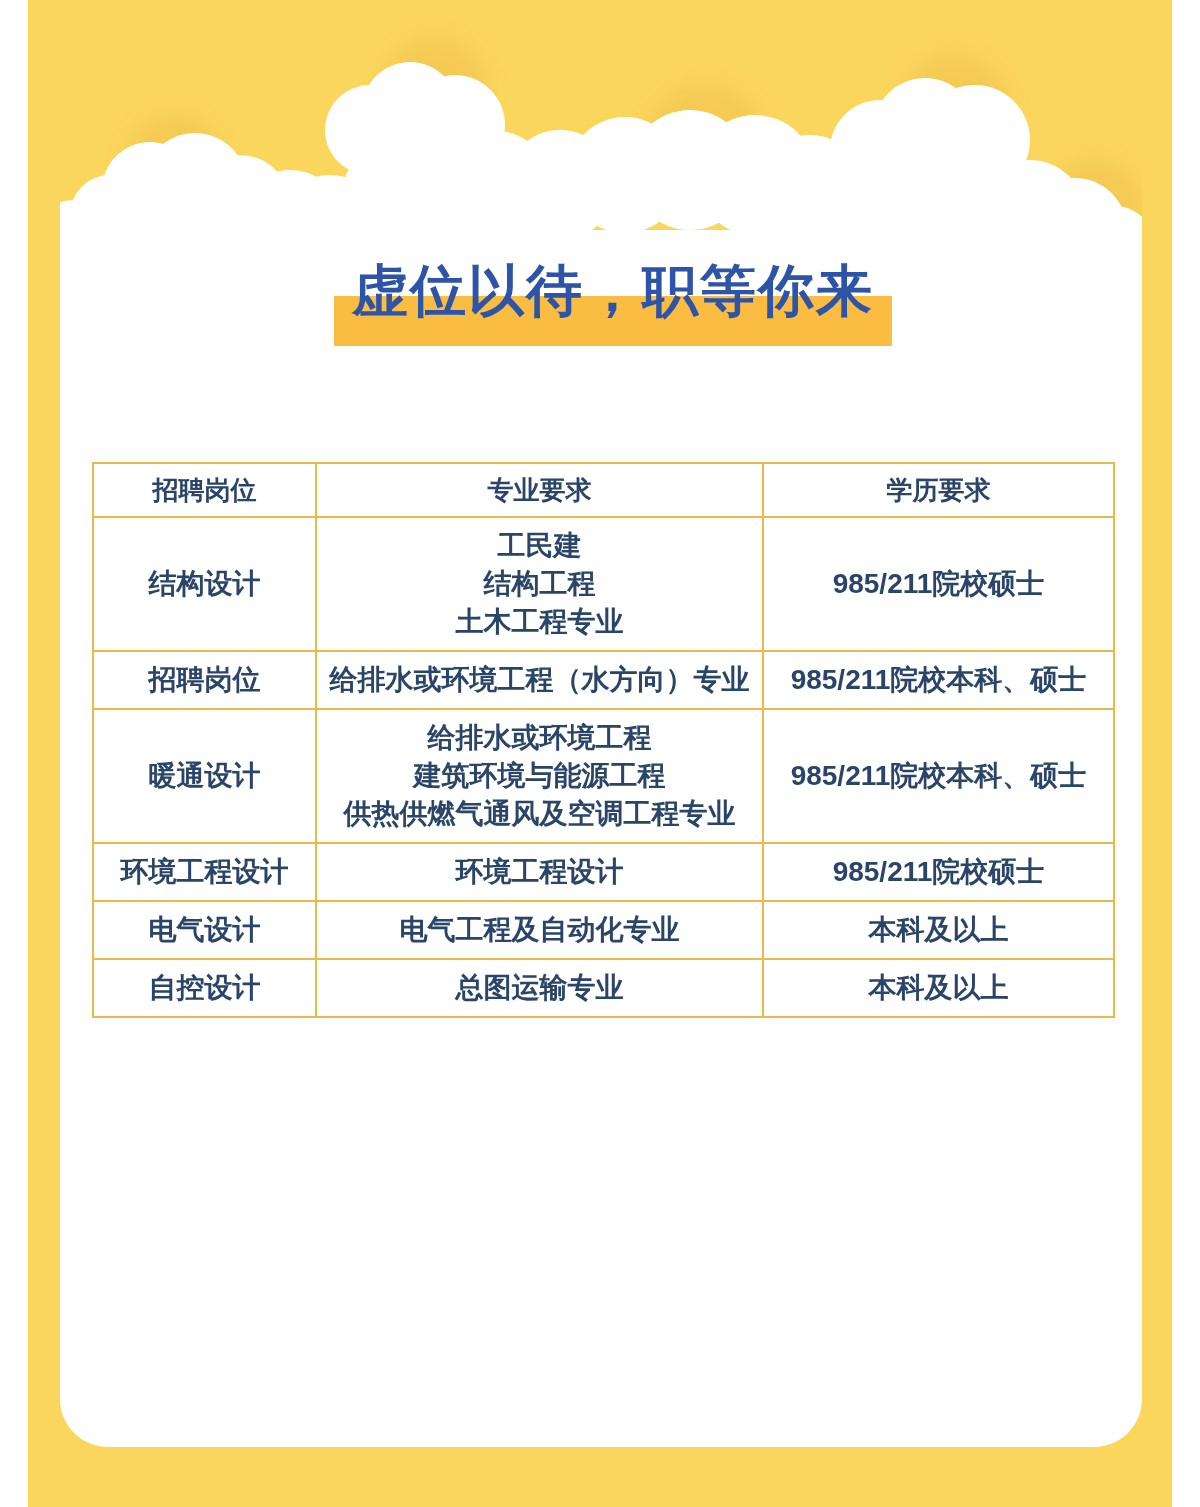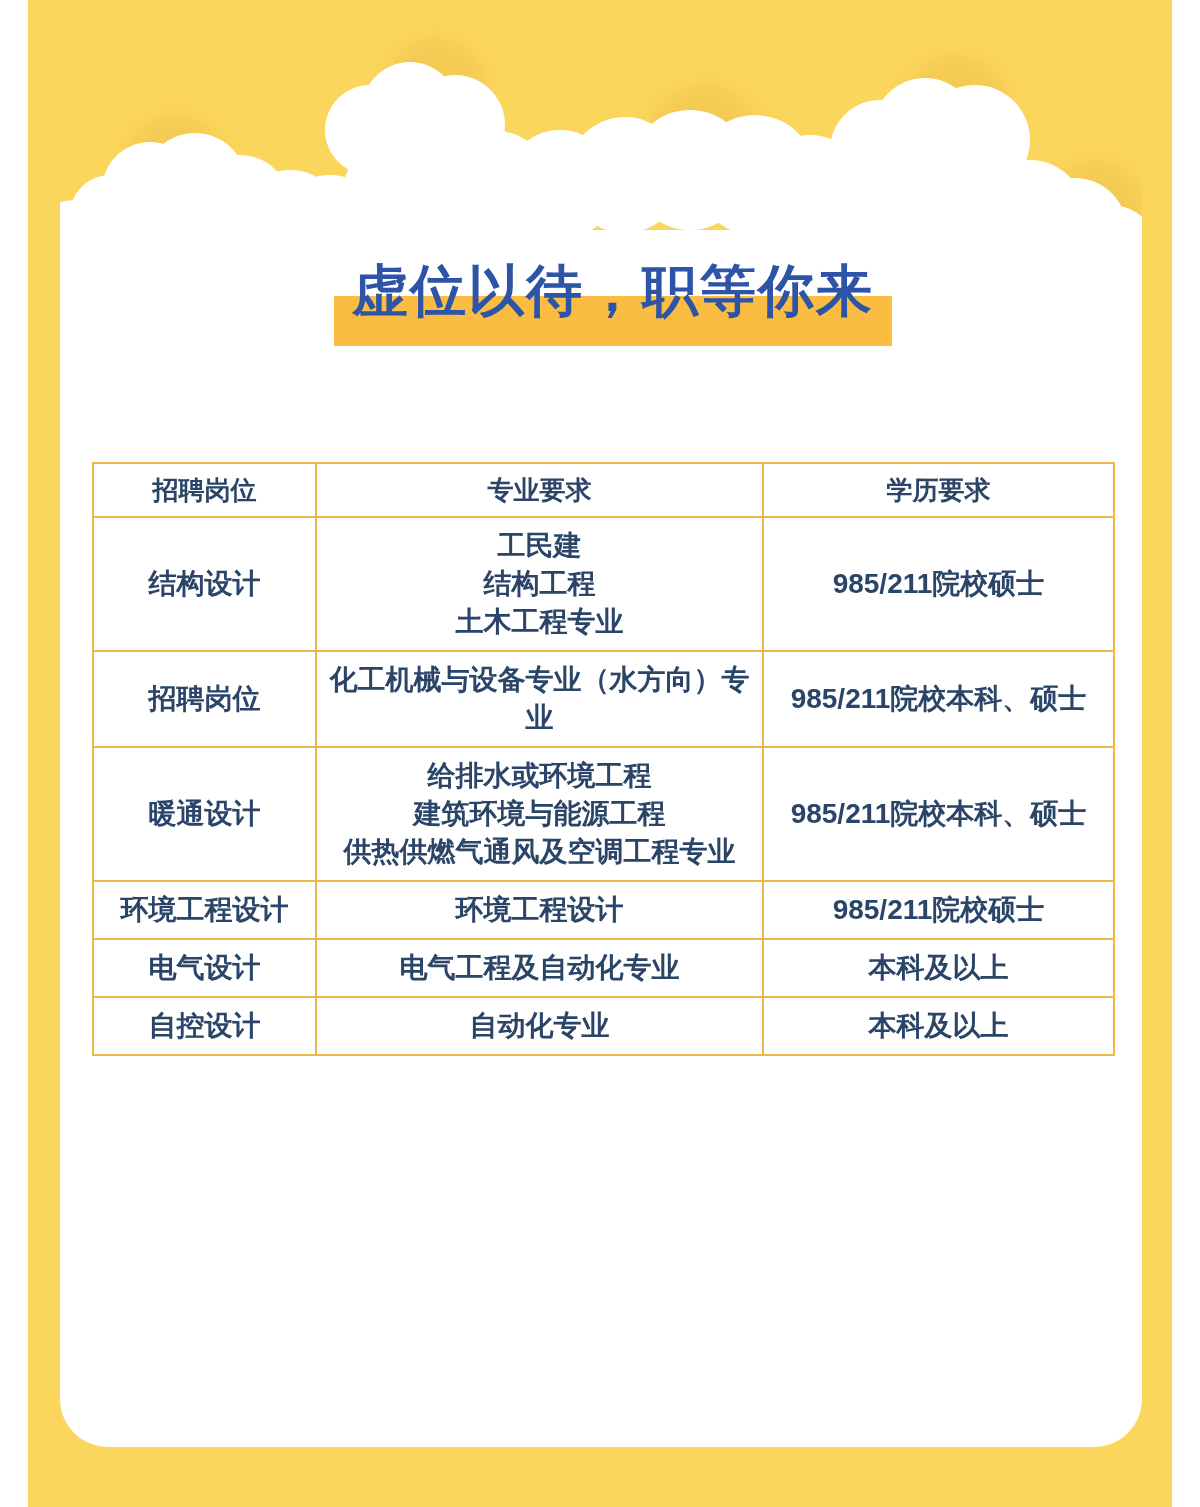--- a/index.html
+++ b/index.html
@@ -183,21 +183,21 @@
     <tbody>
       <tr>
         <td>结构设计</td>
         <td>工民建
 结构工程
 土木工程专业</td>
         <td>985/211院校硕士</td>
       </tr>
       <tr>
         <td>招聘岗位</td>
-        <td>化工机械与设备专业（水方向）专业</td>
+        <td>给排水或环境工程（水方向）专业</td>
         <td>985/211院校本科、硕士</td>
       </tr>
       <tr>
         <td>暖通设计</td>
         <td>给排水或环境工程
 建筑环境与能源工程
 供热供燃气通风及空调工程专业</td>
         <td>985/211院校本科、硕士</td>
       </tr>
       <tr>
@@ -205,19 +205,19 @@
         <td>环境工程设计</td>
         <td>985/211院校硕士</td>
       </tr>
       <tr>
         <td>电气设计</td>
         <td>电气工程及自动化专业</td>
         <td>本科及以上</td>
       </tr>
       <tr>
         <td>自控设计</td>
-        <td>自动化专业</td>
+        <td>总图运输专业</td>
         <td>本科及以上</td>
       </tr>
     </tbody>
   </table>
 
 </div>
 
 </body></html>

